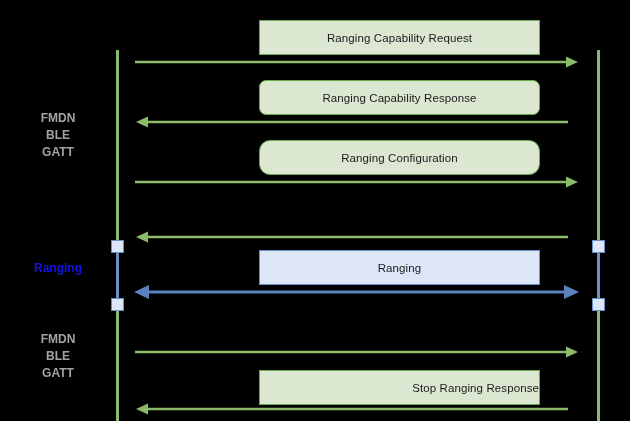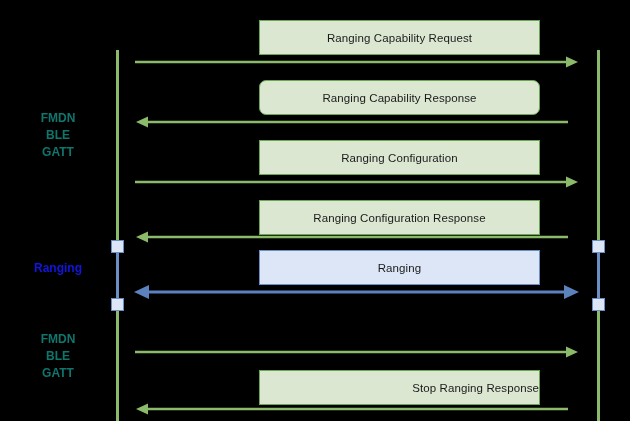--- a/index.html
+++ b/index.html
@@ -81,21 +81,21 @@
   
   .side-label {
     position: absolute;
     left: 10px;
     width: 96px;
     text-align: center;
     font-size: 12px;
     font-weight: bold;
     line-height: 17px;
   }
-  .side-label.green { color: #0f766e; }
+  .side-label.green { color: #a3a3a3; }
   .side-label.blue  { color: #1414e0; }
   .side-label span { display: block; }
 </style>
 </head>
 <body>
 
 <div id="diagram">
 
   <div class="lifeline" id="lifeline-left"></div>
   <div class="lifeline" id="lifeline-right"></div>
@@ -148,27 +148,24 @@
   </svg>
 
   <div class="msg-box green" style="top:20px;">
     <span>Ranging Capability Request</span>
   </div>
 
   <div class="msg-box green" style="top:80px;border-radius:7px;">
     <span>Ranging Capability Response</span>
   </div>
 
-  <div class="msg-box green" style="top:140px;">
+  <div class="msg-box green" style="top:140px;border-radius:11px;">
     <span>Ranging Configuration</span>
   </div>
 
-  <div class="msg-box green" style="top:200px;">
-    <span>Ranging Configuration Response</span>
-  </div>
 
   <div class="msg-box blue" style="top:250px;">
     <span>Ranging</span>
   </div>
 
 
   <div class="msg-box green" style="top:370px;justify-content:flex-end;">
     <span>Stop Ranging Response</span>
   </div>
 

